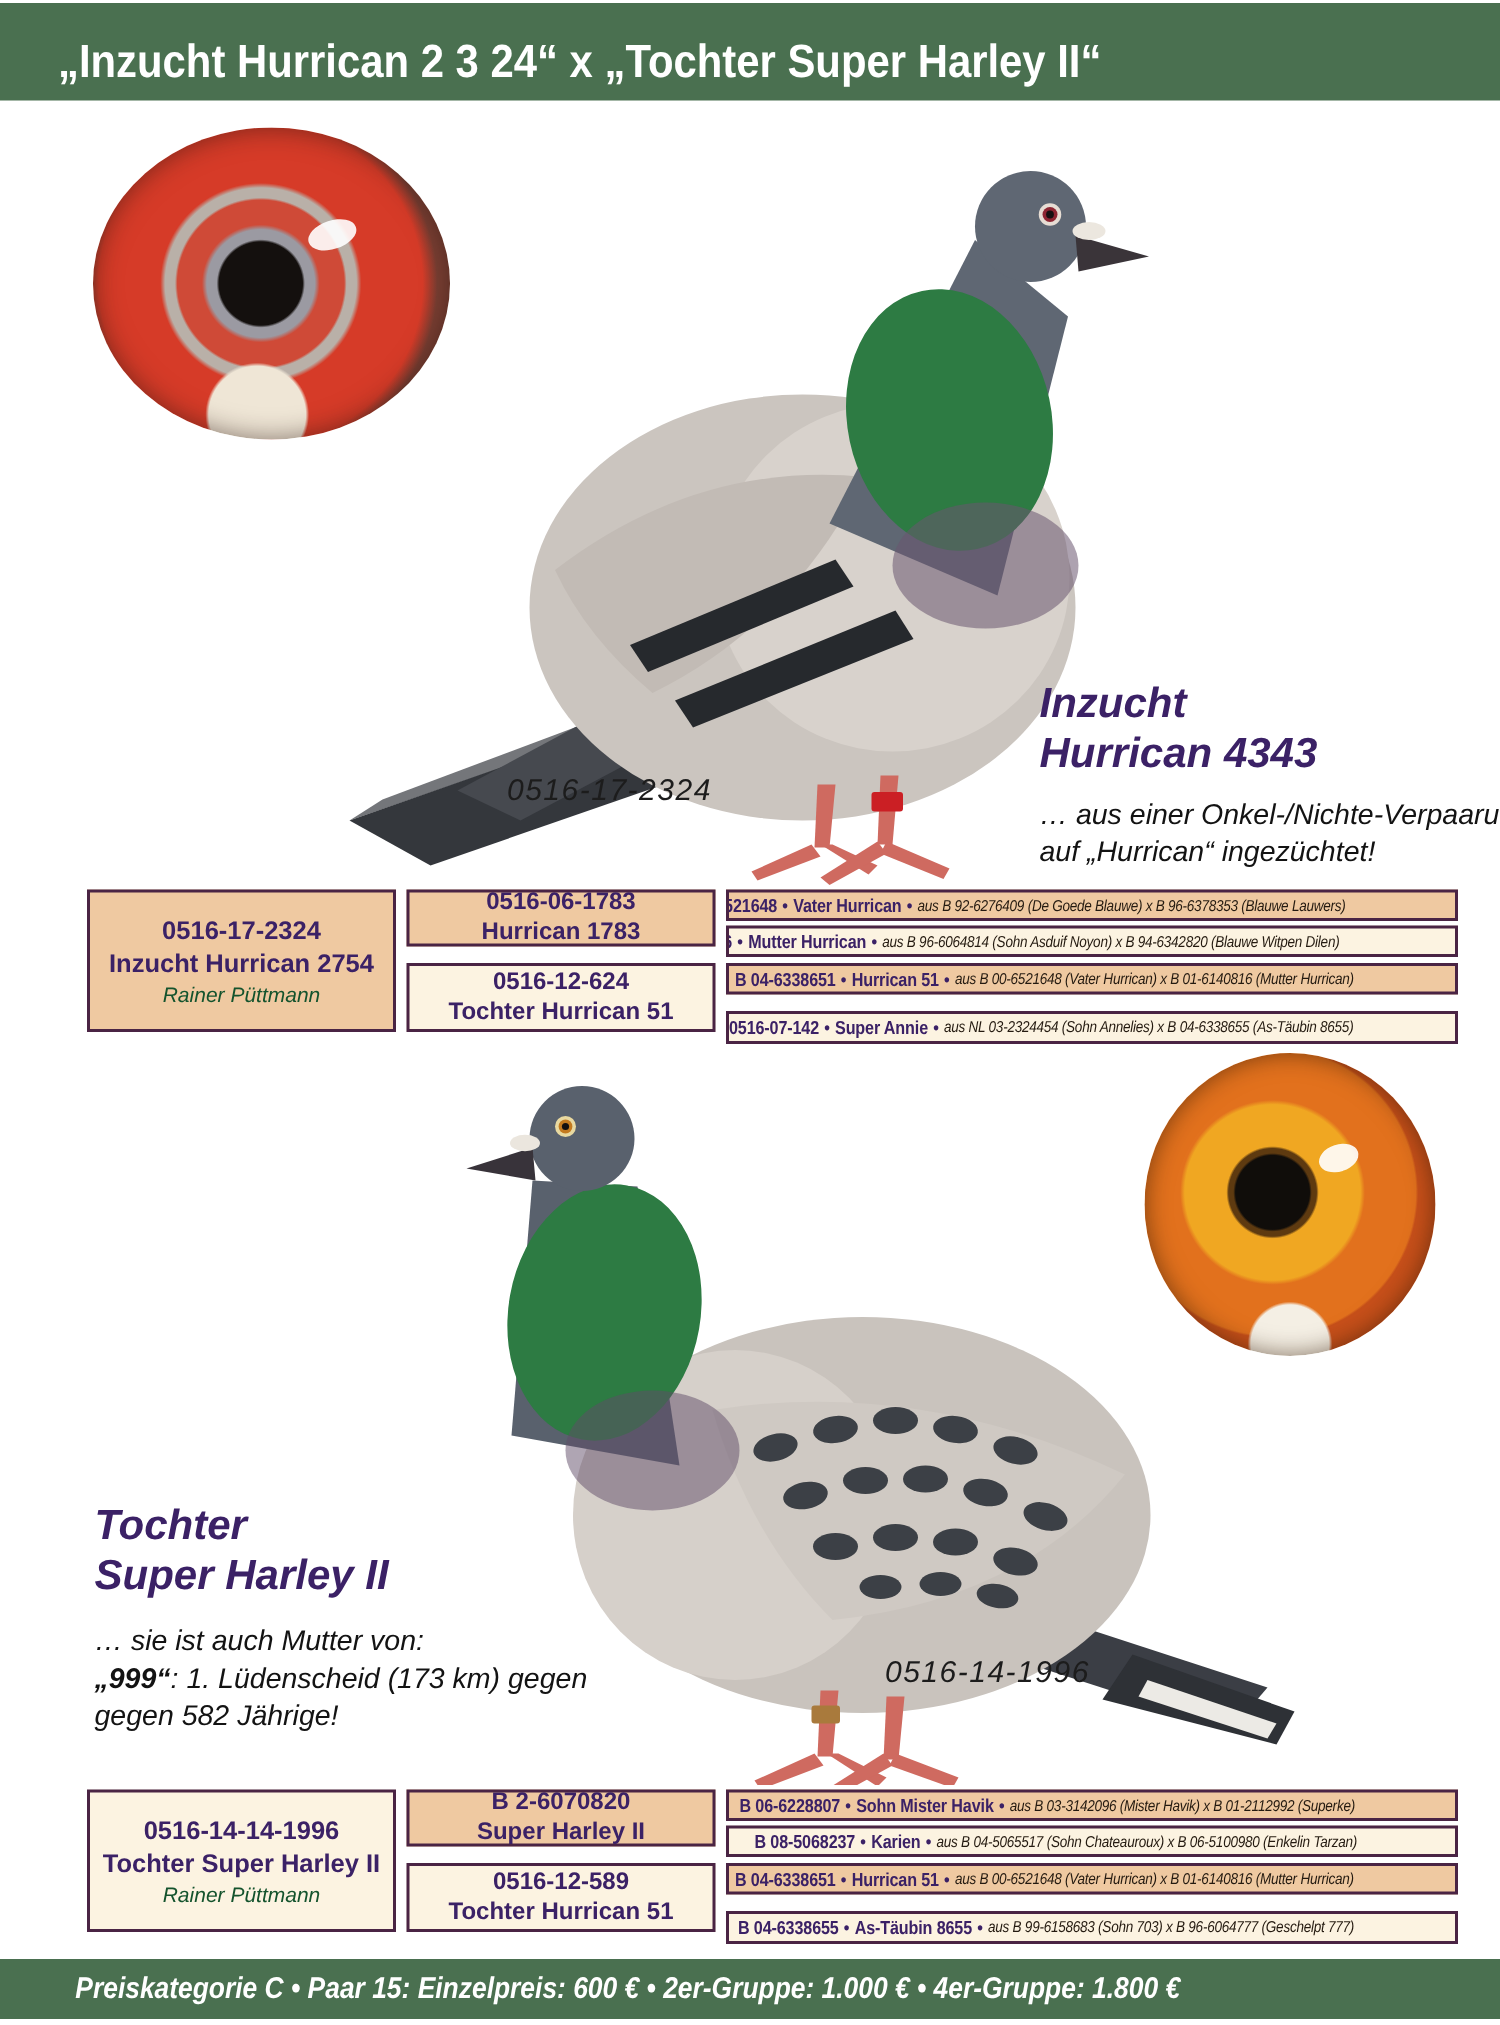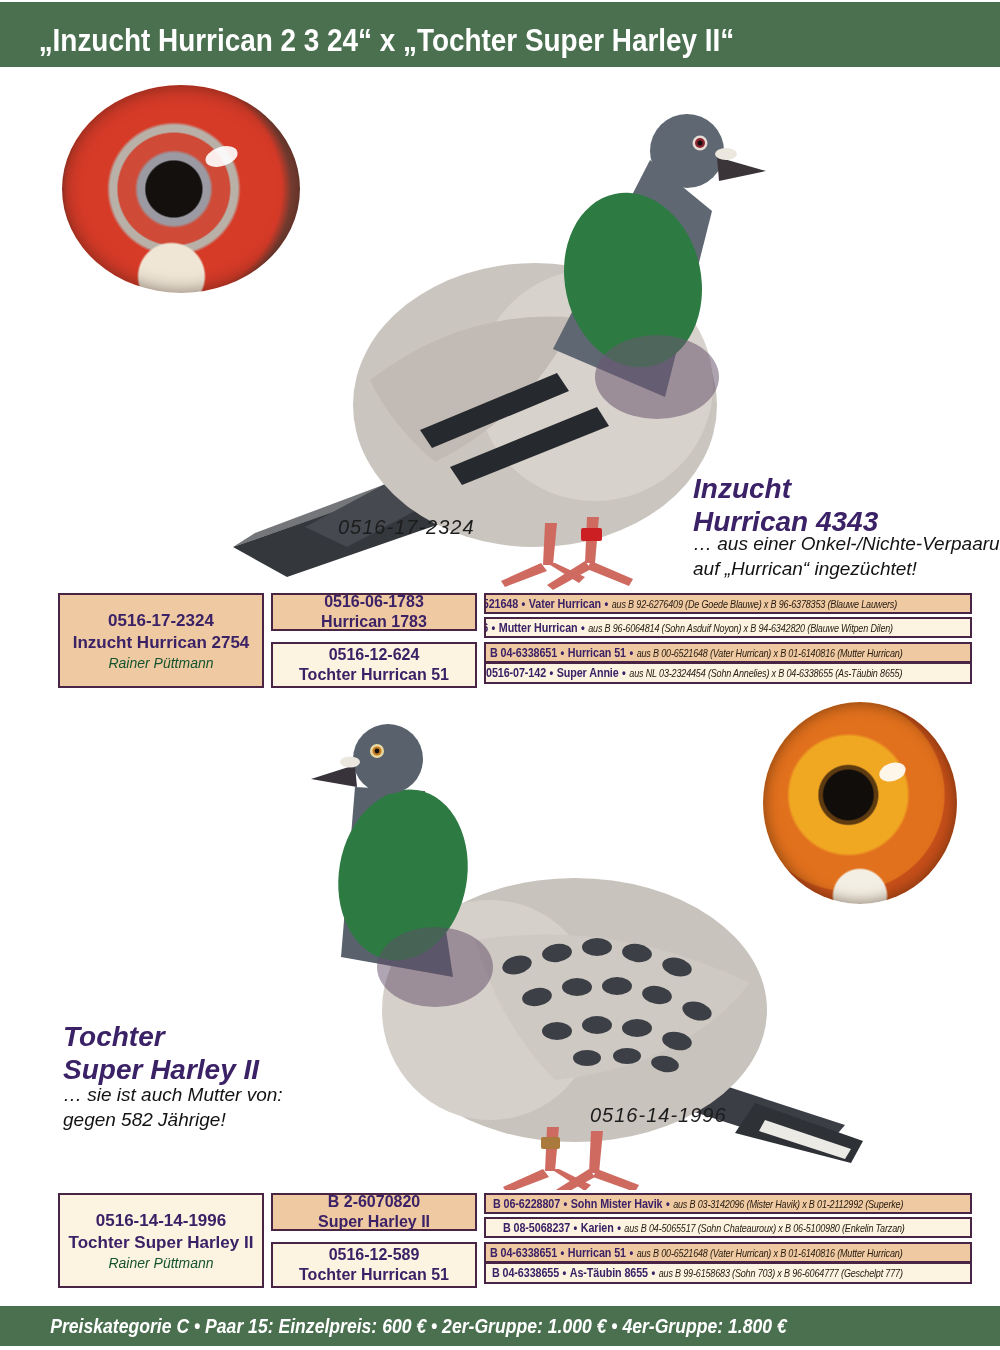--- a/index.html
+++ b/index.html
@@ -47,21 +47,21 @@
   .pigeon{position:absolute;}
   .pigeon-1{left:195px;top:85px;width:600px;height:505px;}
   .pigeon-2{left:285px;top:695px;width:580px;height:495px;}
   
   .caption{
     position:absolute;font-style:italic;font-size:20px;color:#1c1c1c;letter-spacing:1px;white-space:nowrap;
   }
   .caption-1{left:338px;top:516px;}
   .caption-2{left:590px;top:1104px;}
   
-  .head-block{position:absolute;color:#3b2166;font-weight:bold;font-style:italic;line-height:1.18;font-size:28px;white-space:nowrap;margin-top:20px;}
+  .head-block{position:absolute;color:#3b2166;font-weight:bold;font-style:italic;line-height:1.18;font-size:28px;white-space:nowrap;}
   .head-1{left:693px;top:452px;}
   .head-2{left:63px;top:1000px;}
   .desc{position:absolute;font-style:italic;font-size:19px;color:#131313;line-height:1.32;white-space:nowrap;}
   .desc-1{left:693px;top:531px;}
   .desc-2{left:63px;top:1082px;}
   .desc .b{font-weight:bold;}
   
   .pedigree{position:absolute;left:58px;width:914px;height:95px;}
   .ped-1{top:593px;}
   .ped-2{top:1193px;}
@@ -74,21 +74,21 @@
   .subject{left:0;top:0;width:206px;height:95px;}
   .father{left:213px;top:0;width:206px;height:38px;}
   .mother{left:213px;top:49px;width:206px;height:46px;}
   .pline{font-weight:bold;font-size:17px;color:#3b2166;line-height:1.25;white-space:nowrap;}
   .mline{font-weight:bold;font-size:16px;color:#3b2166;line-height:1.25;white-space:nowrap;}
   .breeder{font-style:italic;font-size:14px;color:#14532d;margin-top:2px;white-space:nowrap;}
   .gp{
     left:426px;width:488px;height:21px;flex-direction:row;justify-content:flex-end;
     padding-left:7px;overflow:hidden;
   }
-  .gp-0{top:0;} .gp-1{top:24px;} .gp-2{top:49px;} .gp-3{top:69px;height:22px;}
+  .gp-0{top:0;} .gp-1{top:24px;} .gp-2{top:49px;} .gp-3{top:81px;height:22px;}
   .gp-inner{display:flex;align-items:center;white-space:nowrap;transform:scaleX(.86);transform-origin:left center;}
   .gp .ring,.gp .nm{font-weight:bold;font-size:12.5px;color:#3b2166;letter-spacing:-.1px;}
   .gp .sep{font-weight:bold;font-size:12.5px;color:#3b2166;margin:0 4px;}
   .gp .dt{font-style:italic;font-size:10.5px;color:#241a10;letter-spacing:-.2px;}
 </style>
 </head>
 <body>
 
 <div class="banner banner-top">
   <div class="txt">„Inzucht Hurrican 2 3 24“ x „Tochter Super Harley II“</div>
@@ -239,20 +239,21 @@
     <rect x="256" y="442" width="19" height="12" rx="2" fill="#a97a3c"></rect>
   </svg>
 </div>
 
 <div class="head-block head-2">
   <div>Tochter</div>
   <div>Super Harley II</div>
 </div>
 <div class="desc desc-2">
   <div>… sie ist auch Mutter von:</div>
+  <div><span class="b">„999“</span><span>: 1. Lüdenscheid (173 km) gegen</span></div>
   <div>gegen 582 Jährige!</div>
 </div>
 
 <div class="caption caption-2">0516-14-1996</div>
 
 <div class="pedigree ped-2">
   <div class="pbox subject bg-cream">
     <div class="pline">0516-14-14-1996</div>
     <div class="pline">Tochter Super Harley II</div>
     <div class="breeder">Rainer Püttmann</div>

